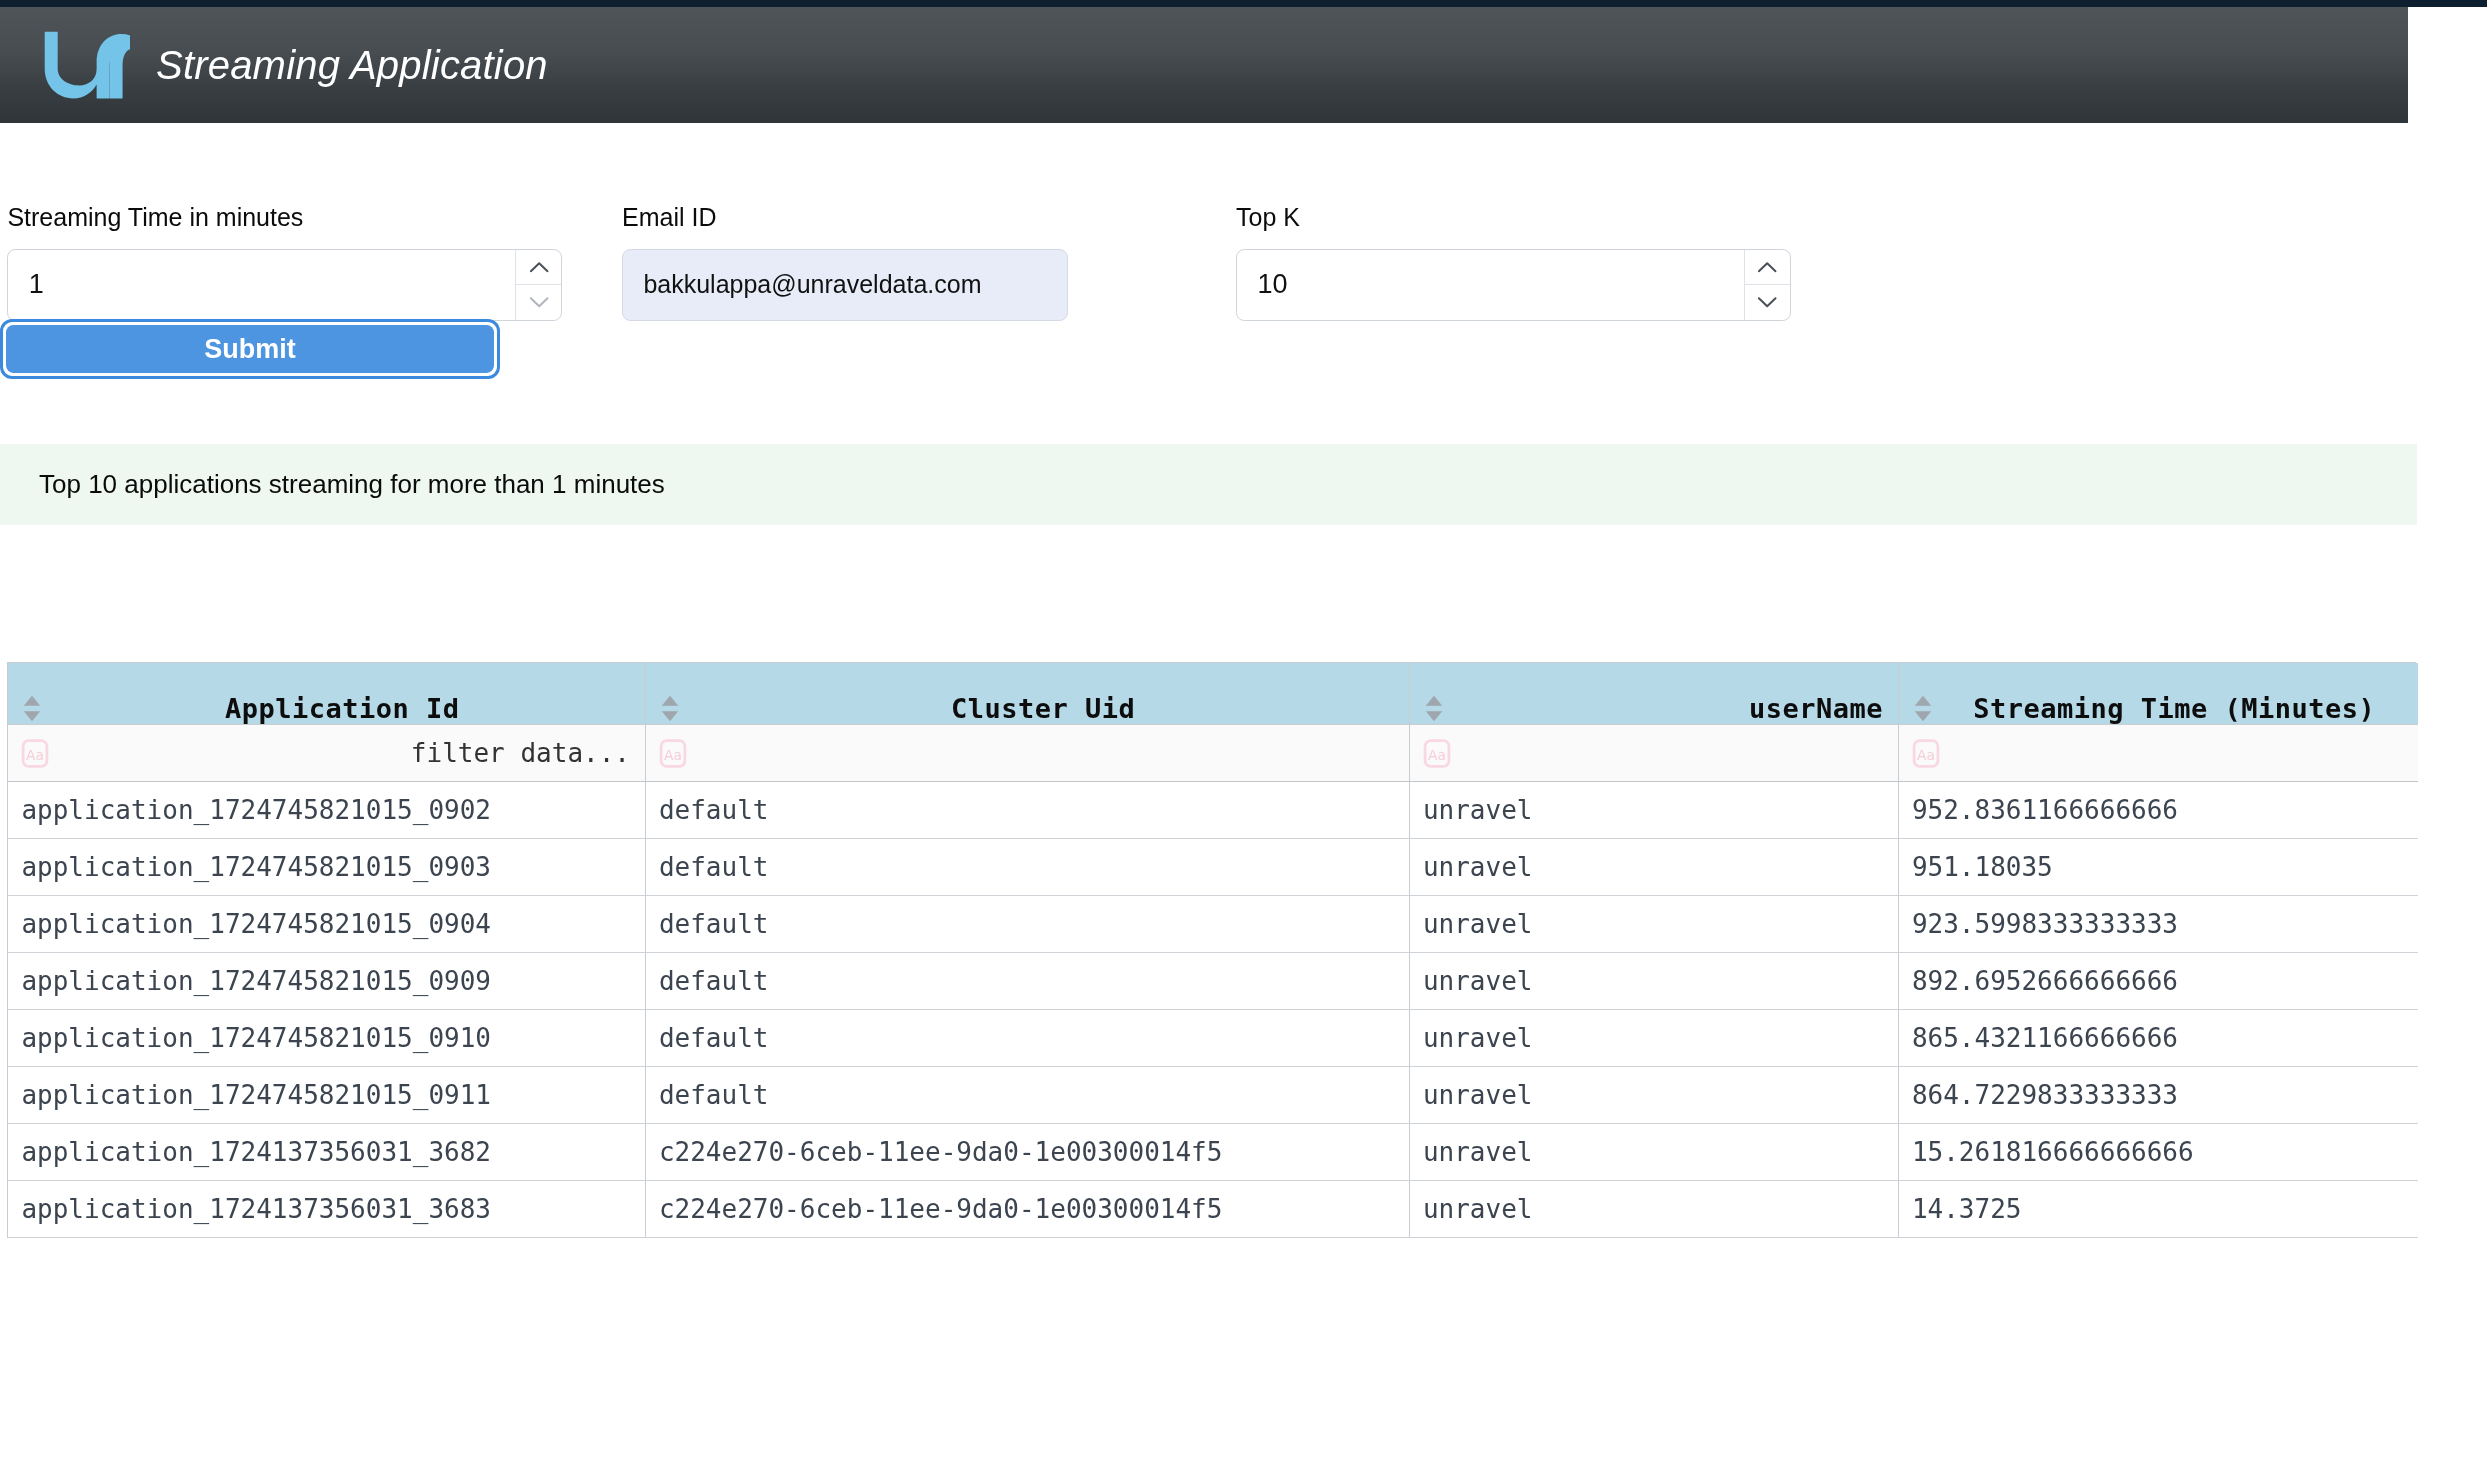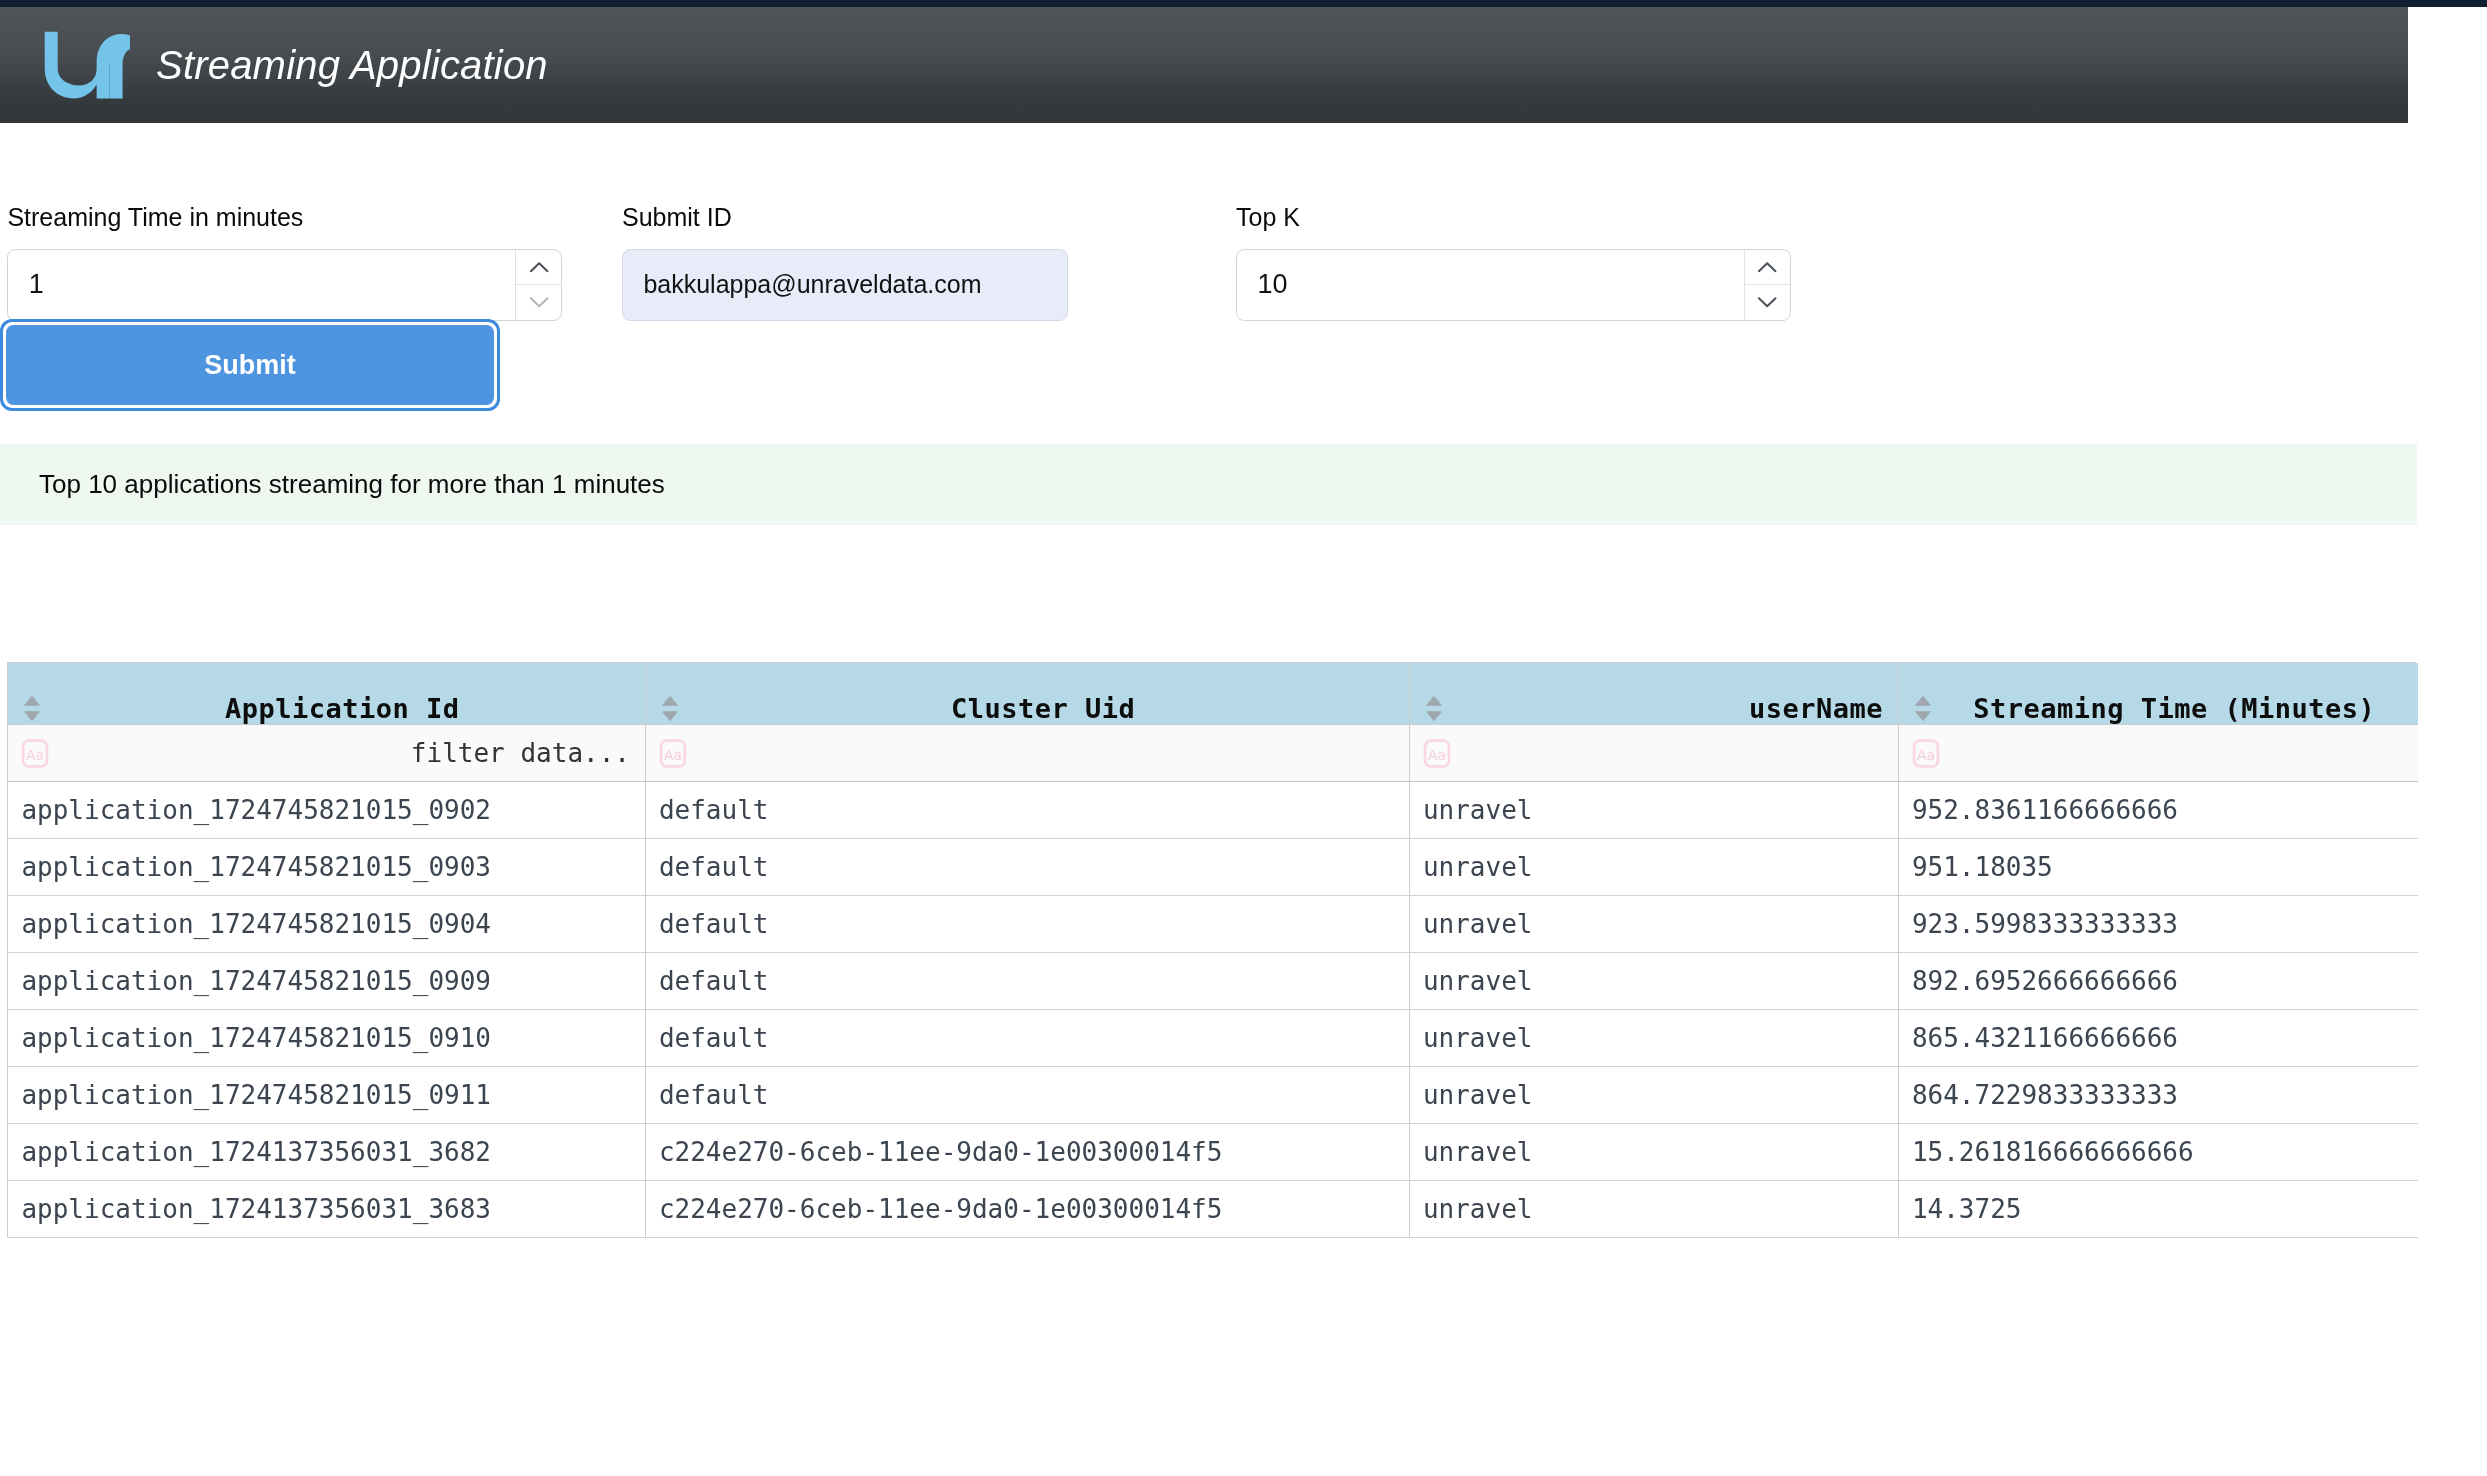--- a/index.html
+++ b/index.html
@@ -125,21 +125,21 @@
     font-size: 25px;
     color: #111;
   }
 
   
   .submit-wrap {
     position: absolute;
     top: 319px;
     left: 0px;
     width: 500px;
-    height: 92px;
+    height: 60px;
     border: 3.7px solid #3c8ade;
     border-radius: 12px;
     box-sizing: border-box;
     padding: 3px;
     background: #ffffff;
   }
   .submit-btn {
     width: 100%;
     height: 100%;
     background: #4d95e0;
@@ -299,21 +299,21 @@
         <div>
           <svg class="chev" viewBox="0 0 22 13">
               <path d="M2 2.5 L11 11 L20 2.5" fill="none" stroke="#b0b6bd" stroke-width="2.2" stroke-linecap="round" stroke-linejoin="round"></path>
             </svg>
         </div>
       </div>
     </div>
   </div>
 
   <div class="field" style="left:622px;">
-    <span class="field-label">Submit ID</span>
+    <span class="field-label">Email ID</span>
     <div class="email-box">
       <span>bakkulappa@unraveldata.com</span>
     </div>
   </div>
 
   <div class="field" style="left:1236px;">
     <span class="field-label">Top K</span>
     <div class="num-wrap">
       <span class="num-value">10</span>
       <div class="stepper">

